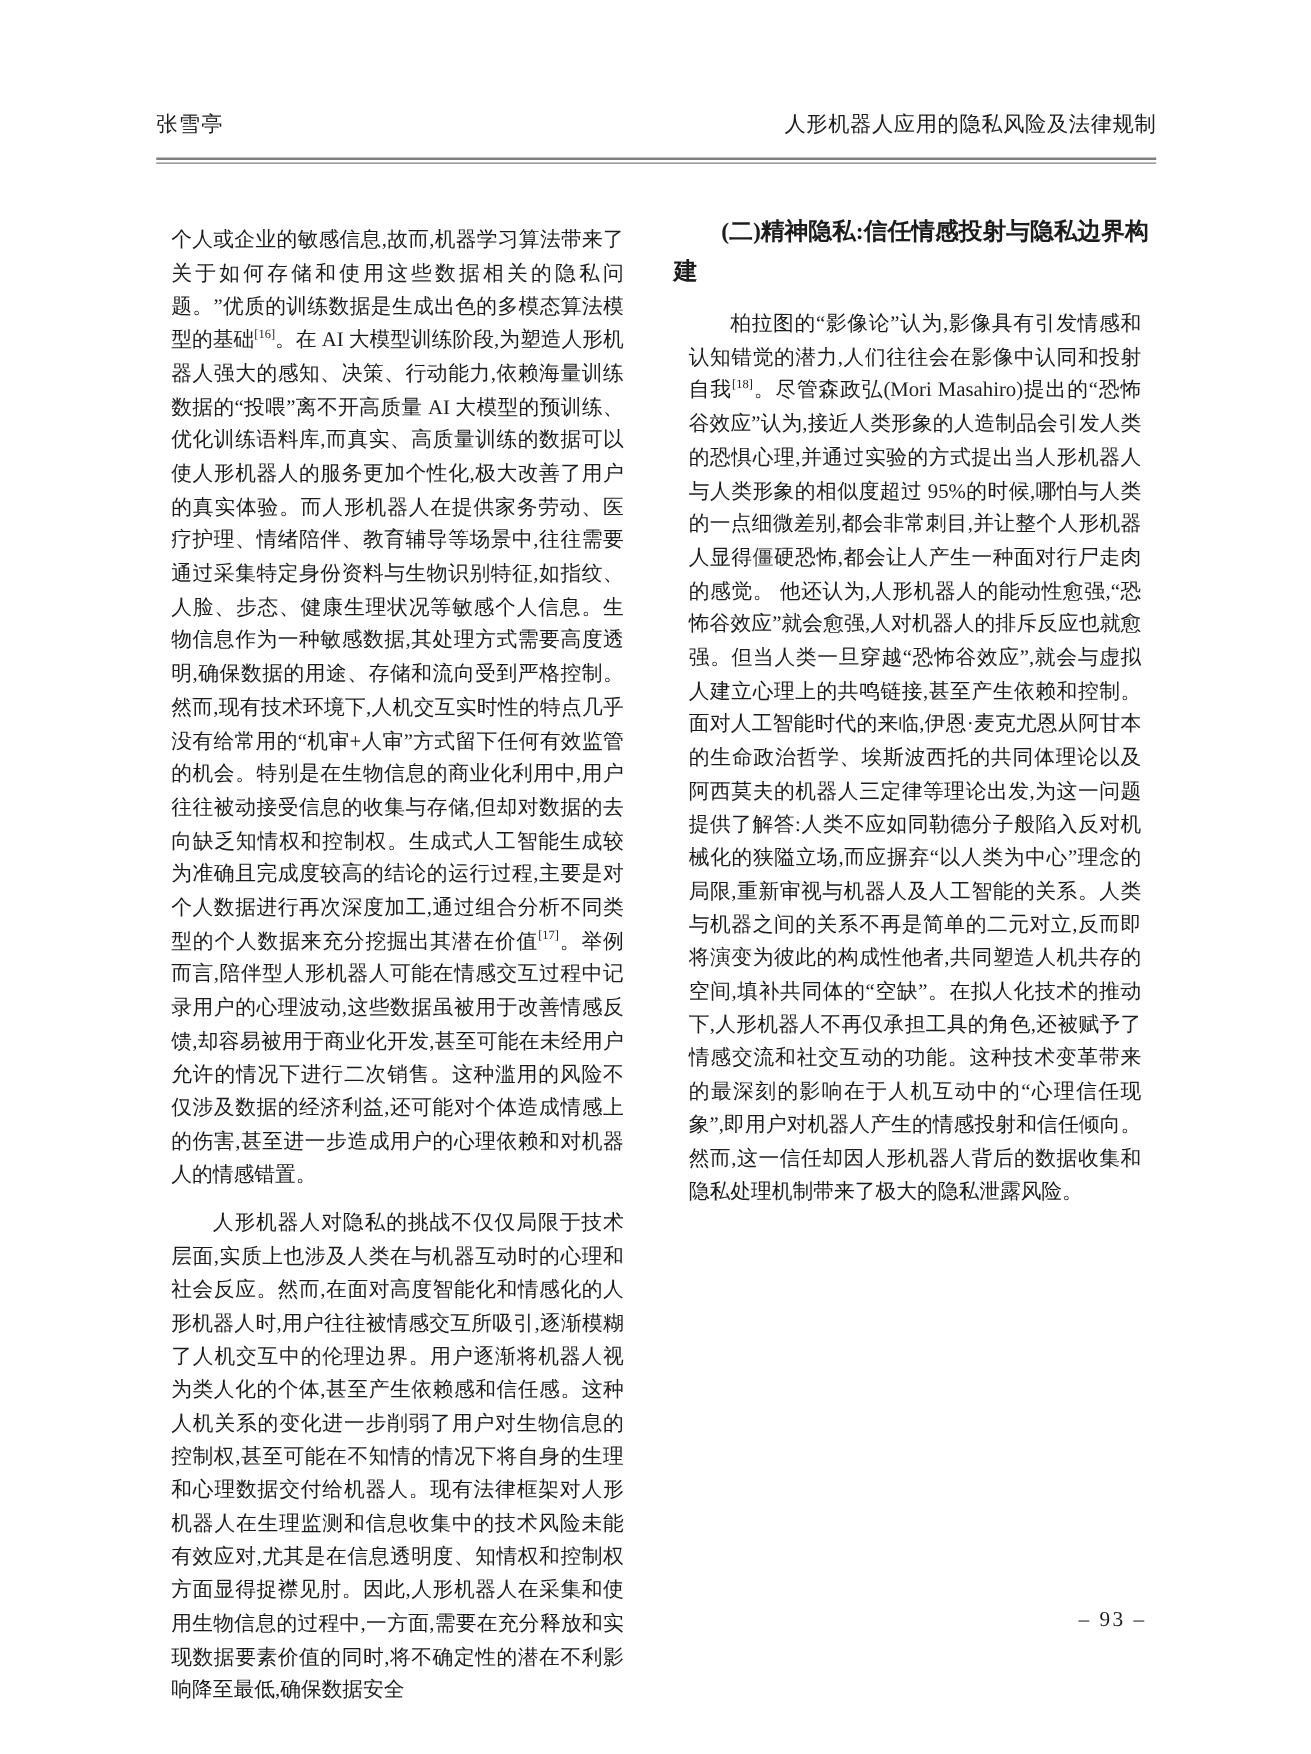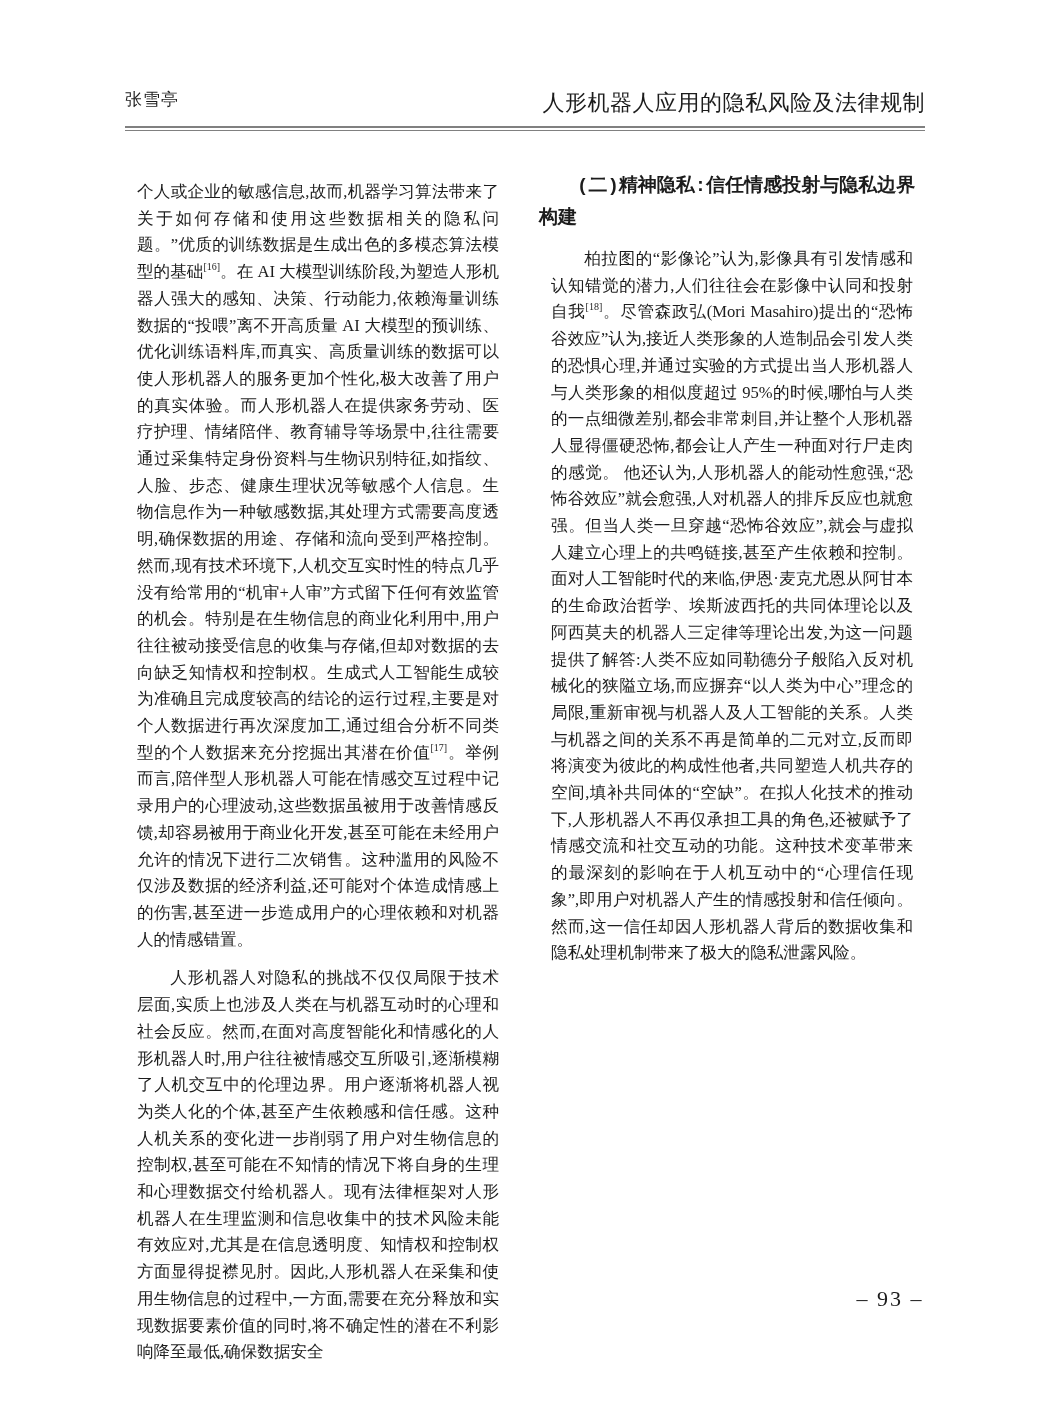--- a/index.html
+++ b/index.html
@@ -24,21 +24,21 @@
     font-size: 17px;
     letter-spacing: 1px;
     color: var(--text, #1c1c1c);
     white-space: nowrap;
   }
   .header-title {
     position: absolute;
     right: 124px;
     top: 88px;
     font-family: "Liberation Sans", sans-serif;
-    font-size: 22px;
+    font-size: 17px;
     letter-spacing: 0.5px;
     color: var(--text, #1c1c1c);
     white-space: nowrap;
   }
   .header-rule {
     position: absolute;
     left: 125px;
     top: 126px;
     width: 800px;
     height: 2px;
@@ -56,40 +56,40 @@
   }
   .column-left { left: 125px; }
   .column-right { left: 539px; }
   .para {
     margin: 12px;
   }
   .para.indent {
     text-indent: 2em;
   }
   .heading {
-    font-family: Liberation Mono, monospace;
+    font-family: Liberation Serif, serif;
     font-weight: bold;
     font-size: 19px;
     line-height: 32px;
     text-indent: 2em;
     margin: 3px 0 2px 0;
     text-align: left;
   }
   sup {
     font-size: 10px;
     line-height: 0;
     vertical-align: super;
   }
   .page-number {
     position: absolute;
     left: 852px;
     top: 1286px;
     width: 76px;
     text-align: center;
-    font-size: 22px;
+    font-size: 17px;
     letter-spacing: 2px;
     white-space: nowrap;
   }
 </style>
 </head>
 <body>
 
 <div class="page">
   <div class="header-author">张雪亭</div>
   <div class="header-title">人形机器人应用的隐私风险及法律规制</div>

